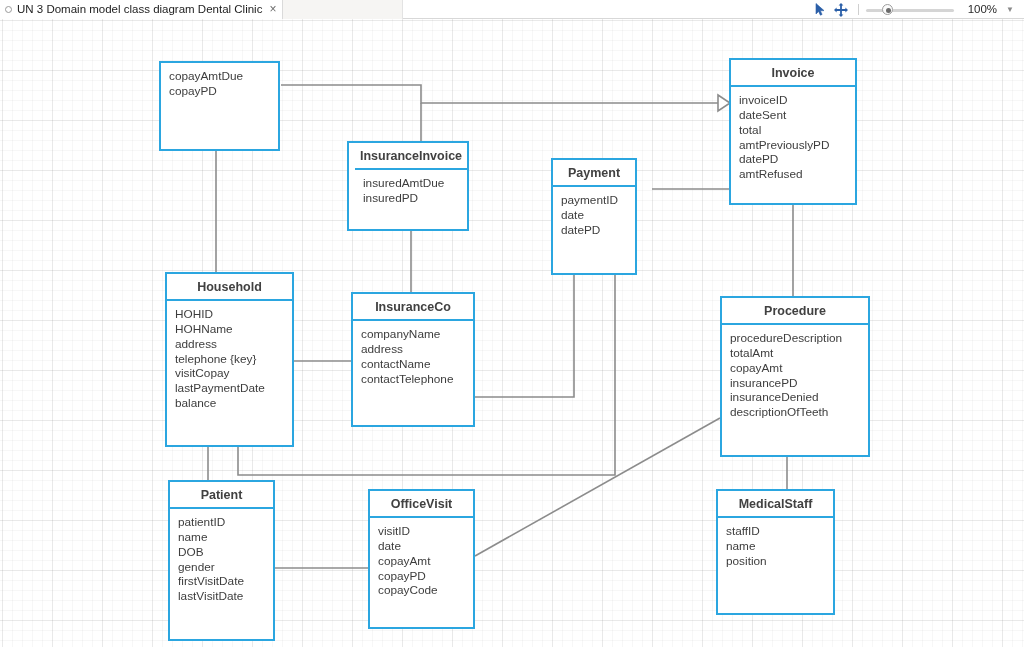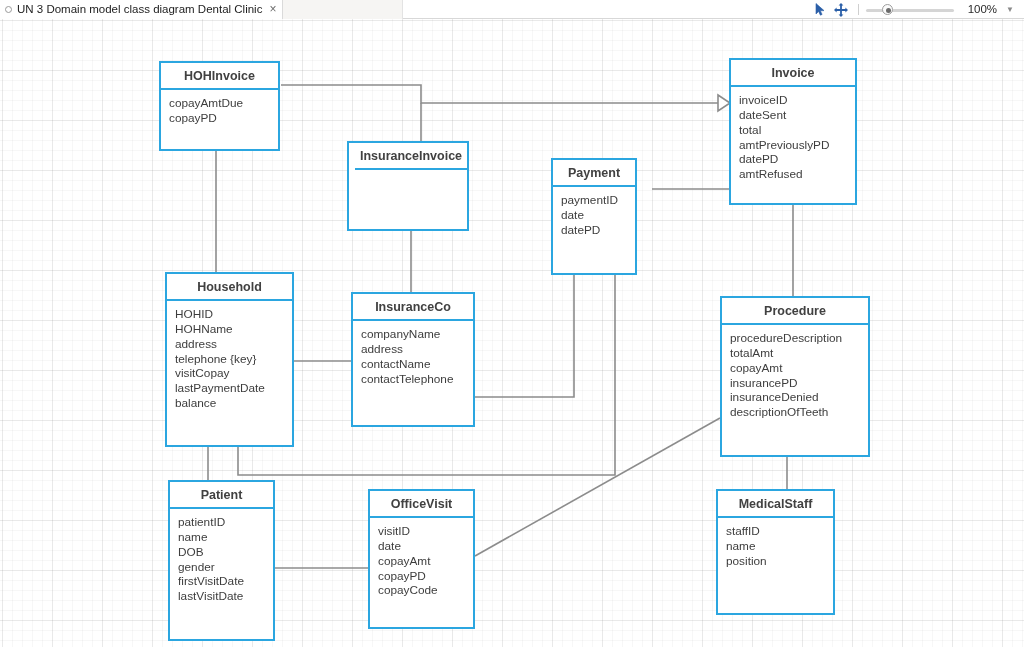--- a/index.html
+++ b/index.html
@@ -185,28 +185,31 @@
       <path d="M208,428 L208,461"></path>
 
       <path d="M275,549 L368,549"></path>
 
       <path d="M475,537 L720,399"></path>
     </g>
   </svg>
 
   <div id="classes">
       <div class="cls" style="left: 159px; top: 42px; width: 121px; height: 90px;">
-        <div class="cls-name">HOHInvoice</div>
         <div class="cls-attrs">
           <div>copayAmtDue</div>
           <div>copayPD</div>
         </div>
       </div>
       <div class="cls" style="left: 347px; top: 122px; width: 122px; height: 90px; padding-left: 6px;">
         <div class="cls-name">InsuranceInvoice</div>
+        <div class="cls-attrs">
+          <div>insuredAmtDue</div>
+          <div>insuredPD</div>
+        </div>
       </div>
       <div class="cls" style="left: 729px; top: 39px; width: 128px; height: 147px;">
         <div class="cls-name">Invoice</div>
         <div class="cls-attrs">
           <div>invoiceID</div>
           <div>dateSent</div>
           <div>total</div>
           <div>amtPreviouslyPD</div>
           <div>datePD</div>
           <div>amtRefused</div>

